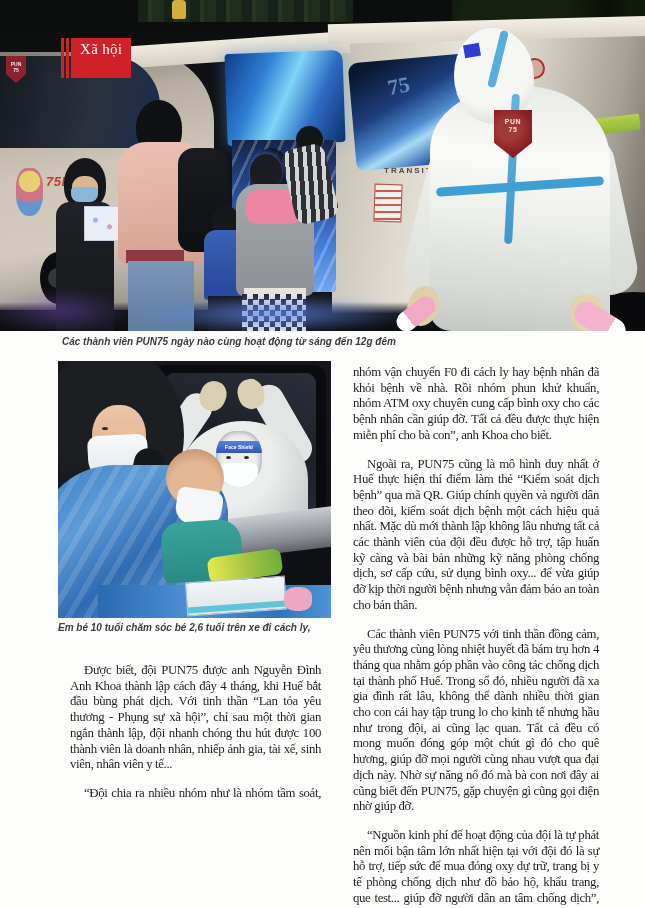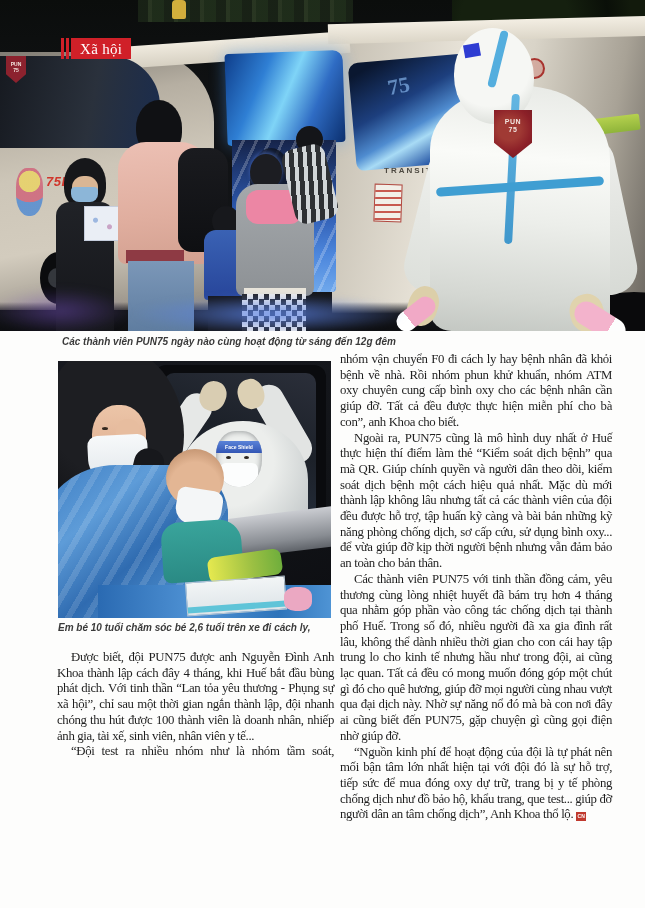--- a/index.html
+++ b/index.html
@@ -125,30 +125,30 @@
 
   .glow1{left:130px;top:294px;width:280px;height:40px;filter:blur(3px);
          background:radial-gradient(ellipse at center,rgba(90,130,230,.8),rgba(40,70,160,0) 70%);}
   .glow2{left:-10px;top:288px;width:140px;height:46px;filter:blur(4px);
          background:radial-gradient(ellipse at center,rgba(120,80,200,.45),rgba(40,70,160,0) 70%);}
 
   
   .sec-label{left:61px;top:38px;display:flex;align-items:stretch;}
   .sec-bar{width:3px;background:#d02028;margin-right:2px;}
   .sec-box{background:#d02028;color:#fff;font:15px/18px "Liberation Serif",serif;
-           padding:2px 9px 1px;letter-spacing:.3px;}
+           padding:2px 9px 20px;letter-spacing:.3px;}
 
   
   .caption{position:absolute;color:#3a3a3a;font:bold italic 10px/12.5px "Liberation Sans",sans-serif;}
   .cap1{left:62px;top:336px;width:560px;}
   .cap2{left:58px;top:622px;width:272px;}
 
   .col{position:absolute;color:#1f1f1f;font-size:12.8px;line-height:15.7px;
        letter-spacing:-.35px;text-align:justify;}
-  .col p{margin:0;}
+  .col p{margin:13px;}
   .col .ind{text-indent:14px;}
   .col .fj{text-align-last:justify;}
   .col-left{left:57px;top:650px;width:277px;}
   .col-right{left:340px;top:352px;width:272px;}
   .subhead{margin:7px 0 3px;color:#c02330;font:bold 15.5px/18px "Liberation Serif",serif;
            letter-spacing:-.2px;text-align:left;}
   .endmark{display:inline-block;width:10px;height:9px;background:#c0392e;color:#fff;
            font:bold 5px/9px "Liberation Sans",sans-serif;text-align:center;vertical-align:baseline;
            margin-left:3px;letter-spacing:0;text-indent:0;}
 
@@ -331,21 +331,21 @@
     <div class="s toybox"></div>
     <div class="s pinkblob"></div>
   </div>
 
   <div class="caption cap2">
     <div>Em bé 10 tuổi chăm sóc bé 2,6 tuổi trên xe đi cách ly,</div>
   </div>
 
   <div class="col col-left">
     <p class="ind">Được biết, đội PUN75 được anh Nguyễn Đình Anh Khoa thành lập cách đây 4 tháng, khi Huế bắt đầu bùng phát dịch. Với tinh thần “Lan tỏa yêu thương - Phụng sự xã hội”, chỉ sau một thời gian ngắn thành lập, đội nhanh chóng thu hút được 100 thành viên là doanh nhân, nhiếp ảnh gia, tài xế, sinh viên, nhân viên y tế...</p>
-    <p class="ind fj">“Đội test ra nhiều nhóm như là nhóm tầm soát,</p>
+    <p class="ind fj">“Đội chia ra nhiều nhóm như là nhóm tầm soát,</p>
   </div>
 
   <div class="col col-right">
     <p>nhóm vận chuyển F0 đi cách ly hay bệnh nhân đã khỏi bệnh về nhà. Rồi nhóm phun khử khuẩn, nhóm ATM oxy chuyên cung cấp bình oxy cho các bệnh nhân cần giúp đỡ. Tất cả đều được thực hiện miễn phí cho bà con”, anh Khoa cho biết.</p>
     <p class="ind">Ngoài ra, PUN75 cũng là mô hình duy nhất ở Huế thực hiện thí điểm làm thẻ “Kiểm soát dịch bệnh” qua mã QR. Giúp chính quyền và người dân theo dõi, kiểm soát dịch bệnh một cách hiệu quả nhất. Mặc dù mới thành lập không lâu nhưng tất cả các thành viên của đội đều được hỗ trợ, tập huấn kỹ càng và bài bản những kỹ năng phòng chống dịch, sơ cấp cứu, sử dụng bình oxy... để vừa giúp đỡ kịp thời người bệnh nhưng vẫn đảm bảo an toàn cho bản thân.</p>
     <p class="ind">Các thành viên PUN75 với tinh thần đồng cảm, yêu thương cùng lòng nhiệt huyết đã bám trụ hơn 4 tháng qua nhằm góp phần vào công tác chống dịch tại thành phố Huế. Trong số đó, nhiều người đã xa gia đình rất lâu, không thể dành nhiều thời gian cho con cái hay tập trung lo cho kinh tế nhưng hầu như trong đội, ai cũng lạc quan. Tất cả đều có mong muốn đóng góp một chút gì đó cho quê hương, giúp đỡ mọi người cùng nhau vượt qua đại dịch này. Nhờ sự năng nổ đó mà bà con nơi đây ai cũng biết đến PUN75, gặp chuyện gì cũng gọi điện nhờ giúp đỡ.</p>
     <p class="ind"><span>“Nguồn kinh phí để hoạt động của đội là tự phát nên mối bận tâm lớn nhất hiện tại với đội đó là sự hỗ trợ, tiếp sức để mua đóng oxy dự trữ, trang bị y tế phòng chống dịch như đồ bảo hộ, khẩu trang, que test... giúp đỡ người dân an tâm chống dịch”, Anh Khoa thổ lộ.</span><span class="endmark">CN</span></p>
   </div>
 
 </div>

